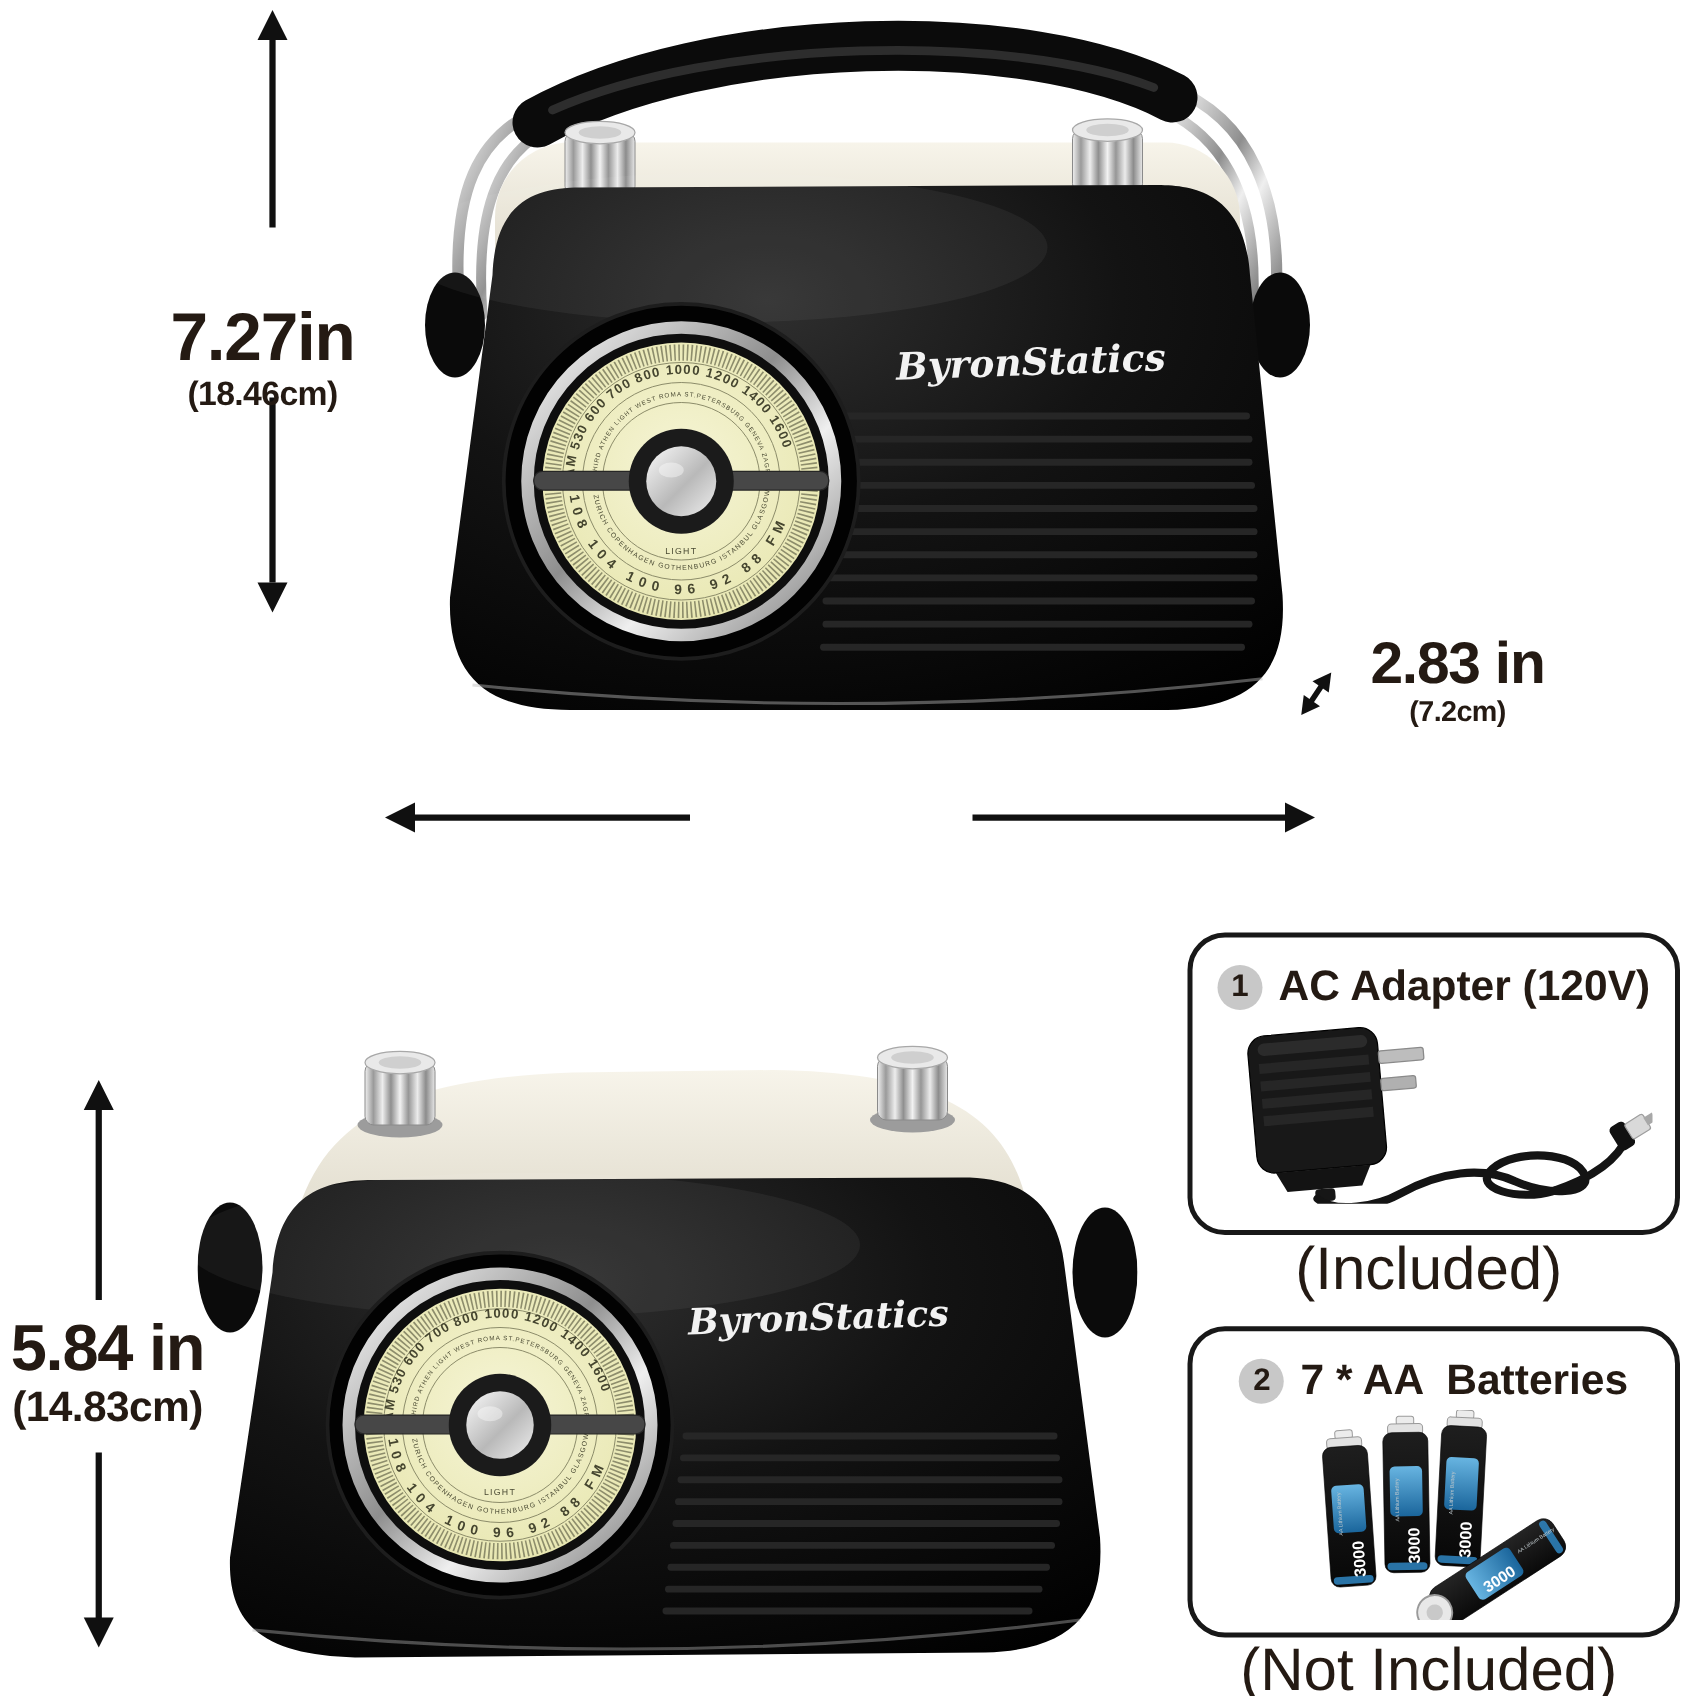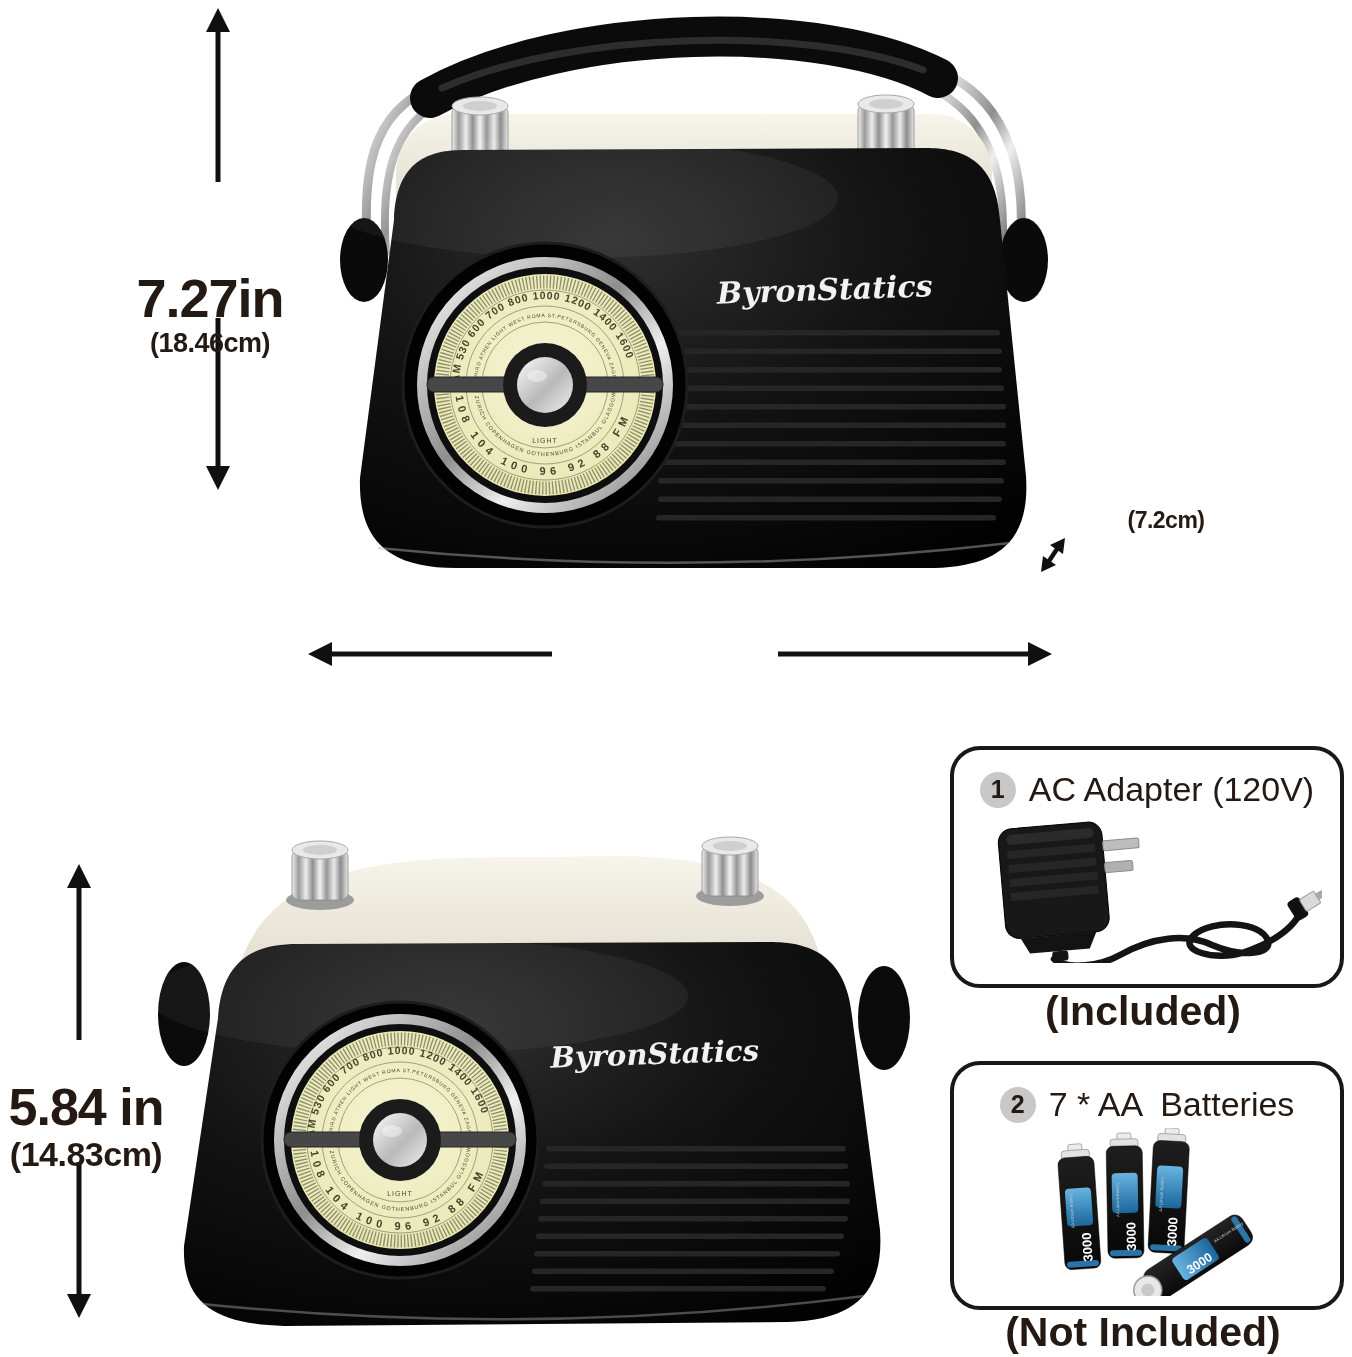--- a/index.html
+++ b/index.html
@@ -1,31 +1,31 @@
 <!DOCTYPE html>
 <html><head>
 <meta charset="utf-8">
 <style>
   html,body{margin:0;padding:0;background:#fff;}
   .canvas{position:relative;width:1352px;height:1357px;background:#ffffff;overflow:hidden;
           font-family:"Liberation Sans",sans-serif;color:#241a13;}
   svg{display:block;}
   .abs{position:absolute;}
   .dim-label{position:absolute;text-align:center;font-weight:bold;line-height:1.04;}
-  .dim-in{display:block;font-size:54px;letter-spacing:-1px;margin-top:28px;}
+  .dim-in{display:block;font-size:54px;letter-spacing:-1px;}
   .dim-cm{display:block;font-size:27px;margin-top:3px;letter-spacing:-0.5px;}
   .dim-in.sm{font-size:47px;}
   .dim-cm.sm{font-size:23px;}
   .acc-box{position:absolute;background:#fff;border:4px solid #181818;border-radius:30px;}
   .acc-header{display:flex;align-items:center;justify-content:center;gap:13px;margin-top:20px;}
   .num-badge{width:36px;height:36px;border-radius:50%;background:#c8c8c8;display:flex;
              align-items:center;justify-content:center;font-size:25px;font-weight:bold;flex:0 0 auto;}
-  .acc-title{font-size:34px;font-weight:normal;letter-spacing:0px;white-space:pre;}
+  .acc-title{font-size:34px;font-weight:bold;letter-spacing:0px;white-space:pre;}
   .acc-art{display:block;margin:4px auto 0;}
-  .acc-cap{position:absolute;text-align:center;font-size:41px;font-weight:bold;letter-spacing:0px;}
+  .acc-cap{position:absolute;text-align:center;font-size:48px;font-weight:normal;letter-spacing:0px;}
 </style>
 </head>
 <body>
 
 <div class="canvas">
 
   <svg width="0" height="0" style="position:absolute">
     <defs>
       <linearGradient id="gChrome" x1="0" y1="0" x2="1" y2="1">
         <stop offset="0" stop-color="#fdfdfd"></stop>
@@ -258,20 +258,21 @@
           <polygon points="79,1318 67,1294 91,1294" stroke="none"></polygon>
       </g>
     </g>
   </svg>
 
   <div class="dim-label" style="left:95px;top:242px;width:230px;">
     <span class="dim-in">7.27in</span>
     <span class="dim-cm">(18.46cm)</span>
   </div>
   <div class="dim-label" style="left:1066px;top:506px;width:200px;">
+    <span class="dim-in sm">2.83 in</span>
     <span class="dim-cm sm">(7.2cm)</span>
   </div>
   <div class="dim-label" style="left:-6px;top:1052px;width:184px;">
     <span class="dim-in" style="font-size:52px">5.84 in</span>
     <span class="dim-cm" style="font-size:34px">(14.83cm)</span>
   </div>
 
   <div class="acc-box" style="left:950px;top:746px;width:386px;height:234px;">
     <div class="acc-header">
       <div class="num-badge">1</div>

